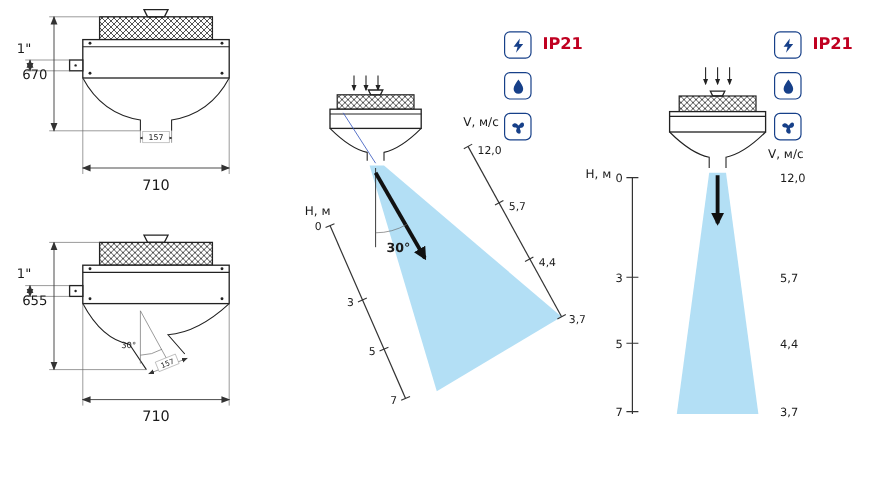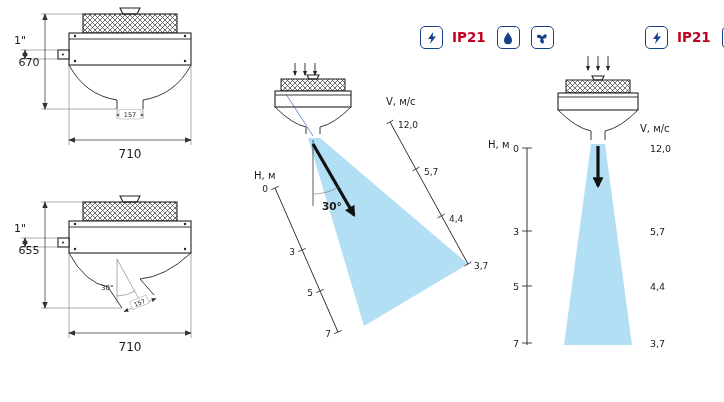--- a/index.html
+++ b/index.html
@@ -6,21 +6,21 @@
   body{background:#fff;font-family:"DejaVu Sans",sans-serif}
   .canvas{position:relative;width:724px;height:402px;background:#fff;overflow:hidden}
   .abs{position:absolute}
   svg text{font-family:"DejaVu Sans",sans-serif;fill:#1a1a1a}
   .out{stroke:#222;stroke-width:1.1;fill:#fff}
   .thin{stroke:#222;stroke-width:0.9;fill:none}
   .dim{stroke:#444;stroke-width:0.8;fill:none}
   .ext{stroke:#666;stroke-width:0.55;fill:none}
   .scale{stroke:#333;stroke-width:1;fill:none}
   .tick{stroke:#333;stroke-width:0.9;fill:none}
-  .badge-col{display:flex;gap:11px}
+  .badge-col{display:flex;flex-direction:column;gap:11px}
   .badge-row{display:flex;align-items:flex-start;gap:9px}
   .badge-box{width:23px;height:23px;border:1.6px solid #174089;border-radius:5px;display:flex;align-items:center;justify-content:center;background:#fff;flex:0 0 auto}
   .ip{color:#c00021;font-weight:bold;font-size:13.5px;line-height:23px}
 </style>
 </head>
 <body>
 
 <div class="canvas">
 
   <svg width="0" height="0" class="abs" aria-hidden="true">

